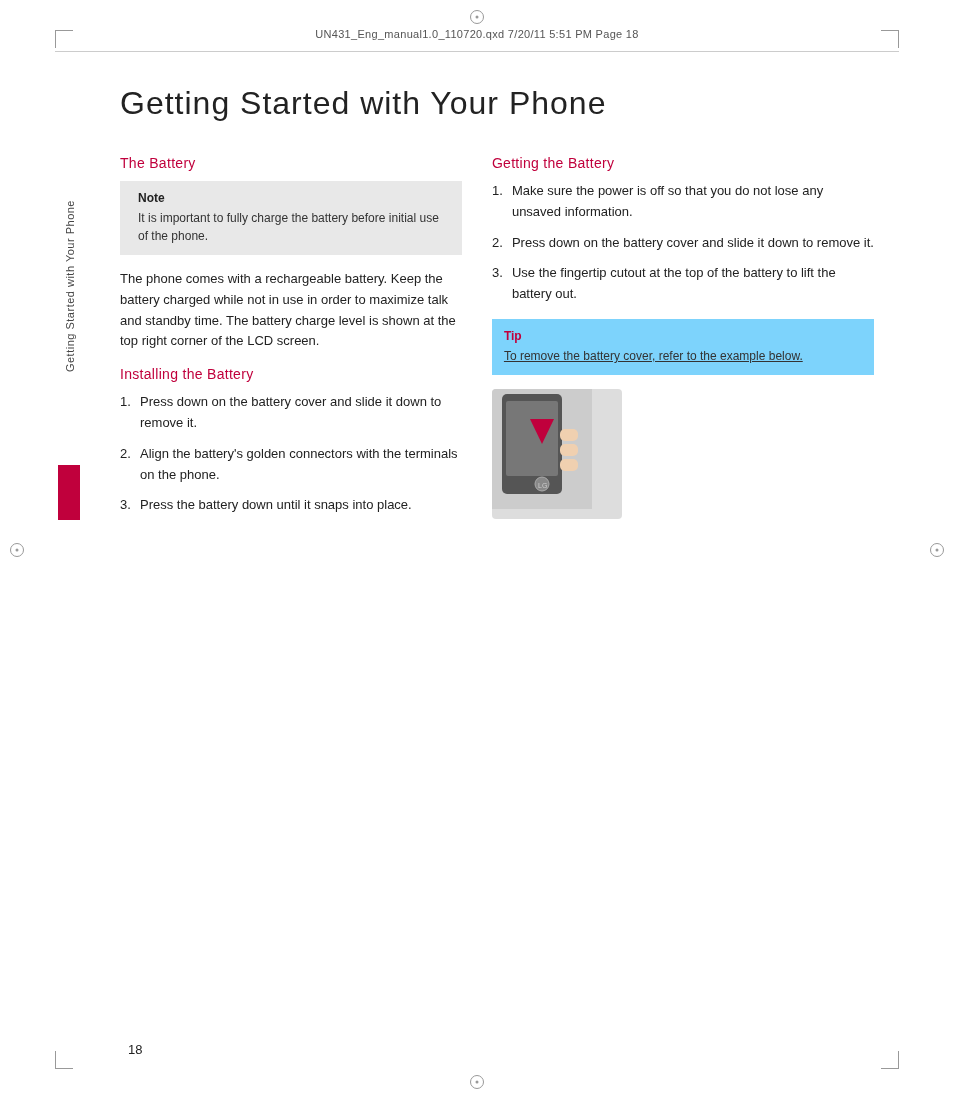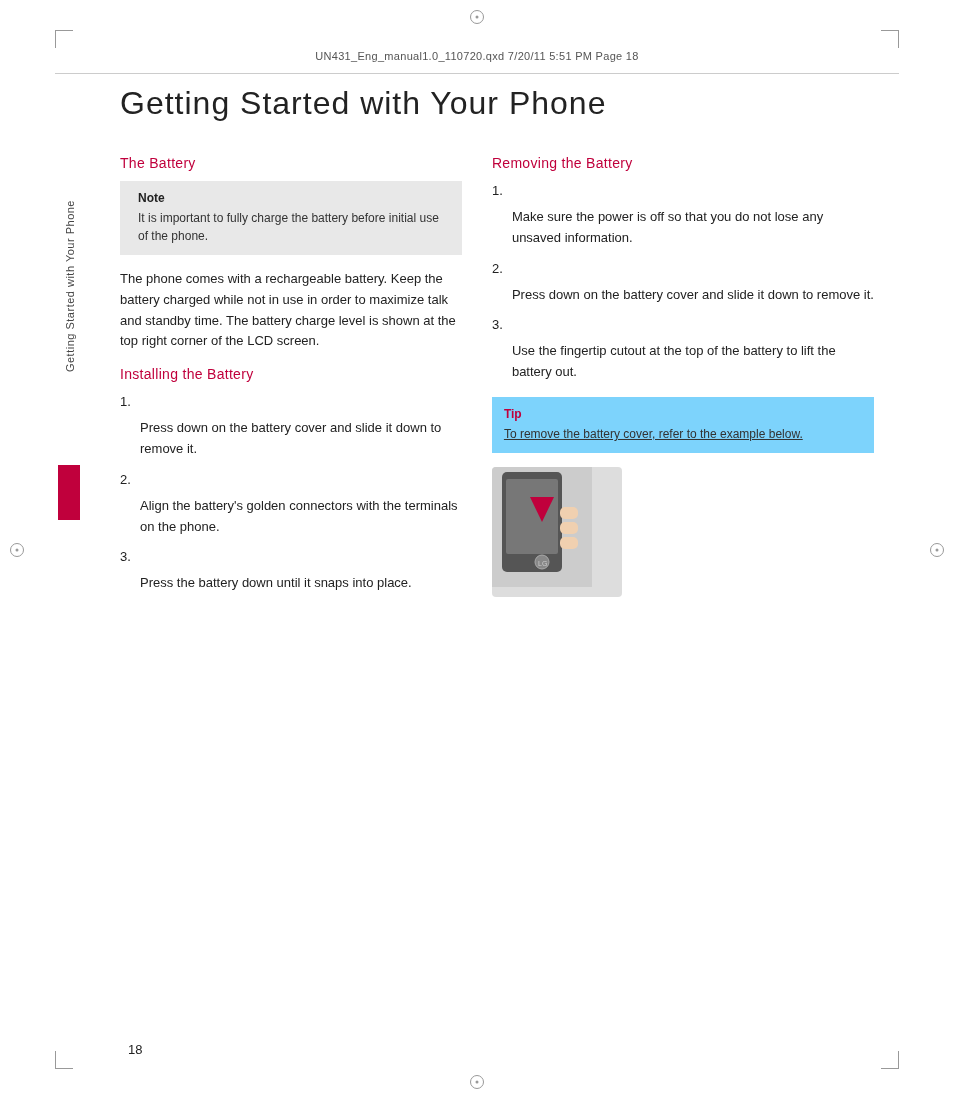--- a/index.html
+++ b/index.html
@@ -10,21 +10,21 @@
       background: #fff;
       font-family: Arial, sans-serif;
       font-size: 14px;
       color: #222;
       overflow: hidden;
       position: relative;
     }
 
     .header-bar {
       position: absolute;
-      top: 38px;
+      top: 16px;
       left: 55px;
       right: 55px;
       height: 36px;
       border-bottom: 1px solid #ccc;
       display: flex;
       align-items: center;
       justify-content: center;
       font-size: 11px;
       color: #555;
       letter-spacing: 0.3px;
@@ -194,21 +194,20 @@
       color: #222;
     }
 
     .list-num {
       min-width: 20px;
       font-size: 13px;
     }
 
     .list-text {
       flex: 1;
-      margin-top: 26px;
     }
 
     
     .phone-image {
       width: 130px;
       height: 130px;
       margin-top: 10px;
       position: relative;
       background: #ddd;
       border-radius: 4px;
@@ -279,21 +278,21 @@
       <div class="list-item">
         <span class="list-num">3.</span>
         <span class="list-text">Press the battery down until it snaps into place.</span>
       </div>
     </div>
 
   </div>
 
   <div class="right-col">
 
-    <div class="section-title">Removing the Battery</div>
+    <div class="section-title">Getting the Battery</div>
 
     <div class="numbered-list">
       <div class="list-item">
         <span class="list-num">1.</span>
         <span class="list-text">Make sure the power is off so that you do not lose any unsaved information.</span>
       </div>
       <div class="list-item">
         <span class="list-num">2.</span>
         <span class="list-text">Press down on the battery cover and slide it down to remove it.</span>
       </div>

